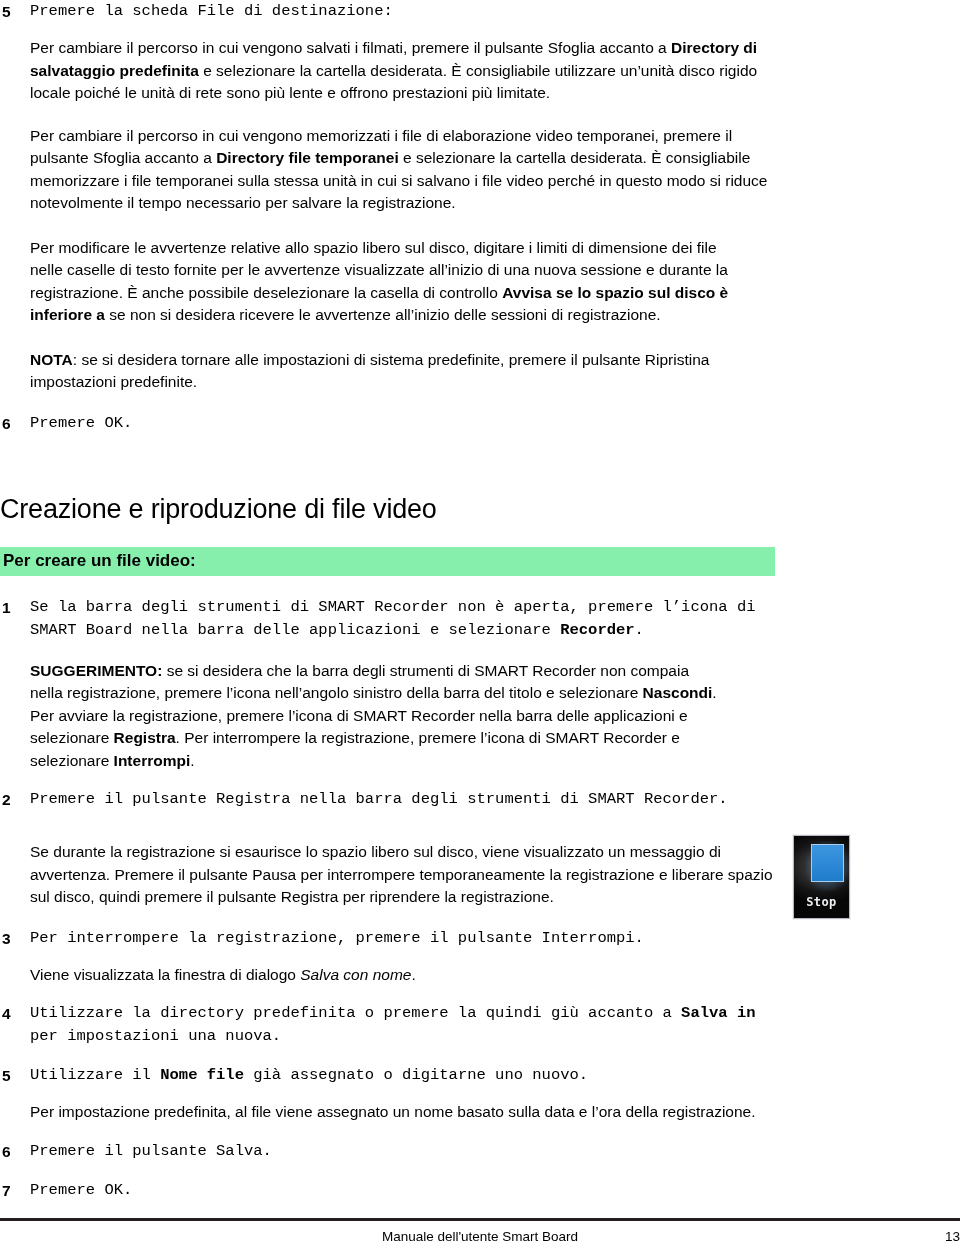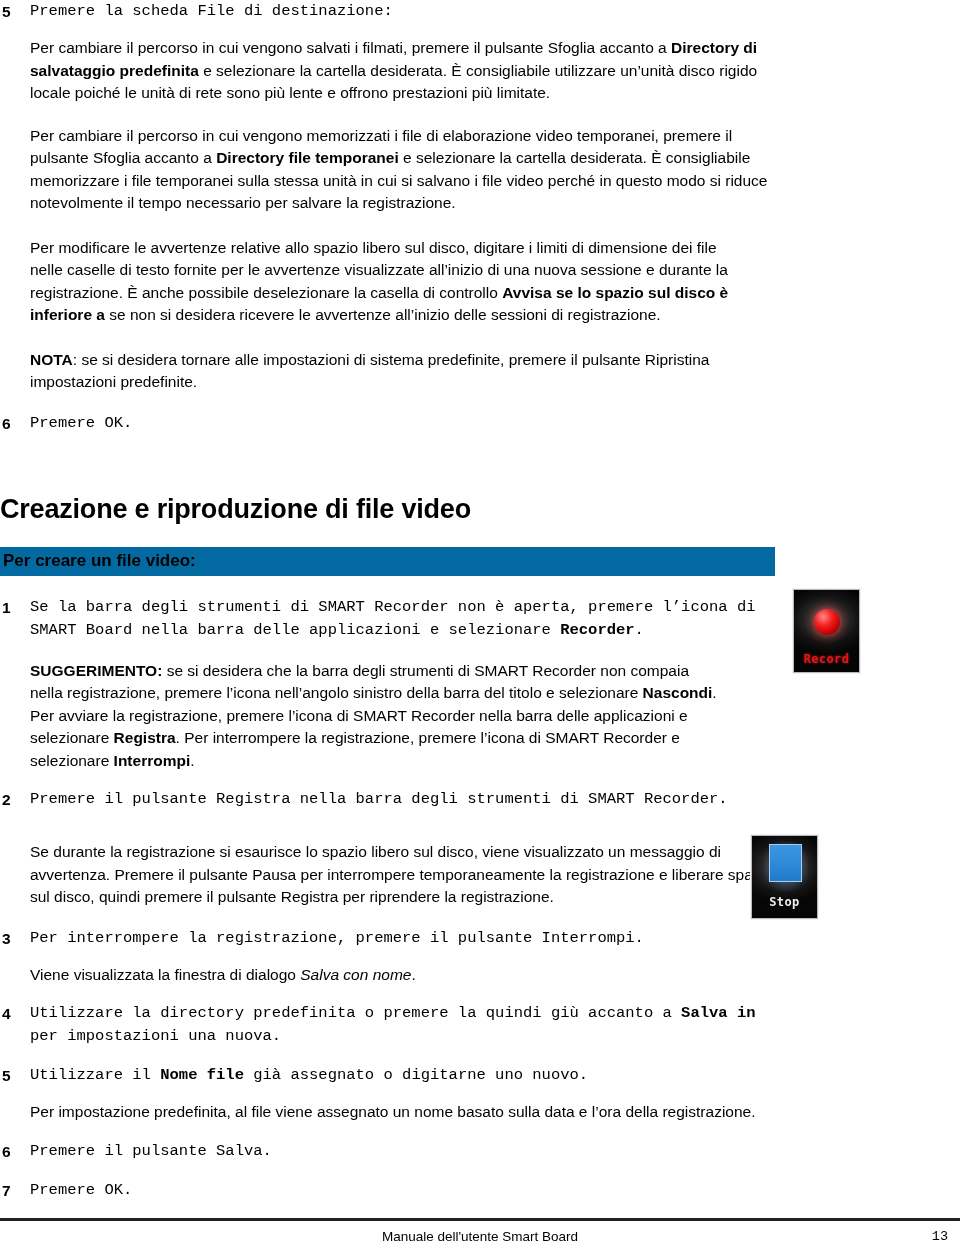--- a/index.html
+++ b/index.html
@@ -70,29 +70,29 @@
   .sp-20 { height: 20px; }
   .sp-22 { height: 22px; }
   .sp-36 { height: 36px; }
 
   b, .b { font-weight: bold; }
   i, .i { font-style: italic; }
 
   
   .section-heading {
     font-size: 27px;
-    font-weight: bold;
+    font-weight: normal;
     letter-spacing: -0.2px;
     line-height: 32px;
     margin: 0 0 0 0;
   }
 
   
   .gray-bar {
-    background: #0369a1;
+    background: #86efac;
     width: 775px;
     height: 29px;
     display: flex;
     align-items: center;
     padding-left: 3px;
     box-sizing: border-box;
   }
   .gray-bar-label {
     font-size: 17px;
     font-weight: bold;
@@ -145,23 +145,23 @@
     font-family: "DejaVu Sans Mono", monospace;
     font-size: 12px;
     font-weight: bold;
     letter-spacing: 0.4px;
     color: #e01616;
     text-shadow: 0 0 3px rgba(255,40,40,0.7);
   }
 
   .icon-stop {
     position: absolute;
-    left: 751px;
+    left: 793px;
     top: 835px;
-    width: 67px;
+    width: 57px;
     height: 84px;
     background:
       radial-gradient(ellipse 46px 36px at 50% 38%, #4a4a4a 0%, #2b2b2b 44%, #131313 72%, #060606 100%),
       #0a0a0a;
     border: 1px solid #b9b9c4;
     box-sizing: border-box;
     box-shadow: 0 0 0 1px #f2f2f2;
     overflow: hidden;
   }
   .icon-stop .stop-glow {
@@ -218,25 +218,24 @@
     position: absolute;
     left: 0;
     right: 0;
     top: 11px;
     text-align: center;
     font-size: 13.5px;
     line-height: 16px;
   }
   .footer-page {
     position: absolute;
-    right: 12px;
+    right: 0;
     top: 11px;
     font-size: 13.5px;
     line-height: 16px;
-    font-family: Liberation Mono, monospace;
   }
 </style>
 </head>
 <body>
 
 <div class="page">
 
   <div class="content">
 
     <div class="step">
@@ -341,25 +340,20 @@
 
     <div class="sp-16"></div>
 
     <div class="step">
       <div class="step-num">7</div>
       <div class="step-body">Premere OK.</div>
     </div>
 
   </div>
 
-  <div class="icon-record">
-    <div class="led-glow"></div>
-    <div class="led"></div>
-    <div class="rec-label">Record</div>
-  </div>
 
   <div class="icon-stop">
     <div class="stop-glow"></div>
     <div class="stop-square"></div>
     <div class="stop-label">Stop</div>
   </div>
 
   <div class="footer">
     <div class="footer-rule"></div>
     <div class="footer-title">Manuale dell'utente Smart Board</div>

